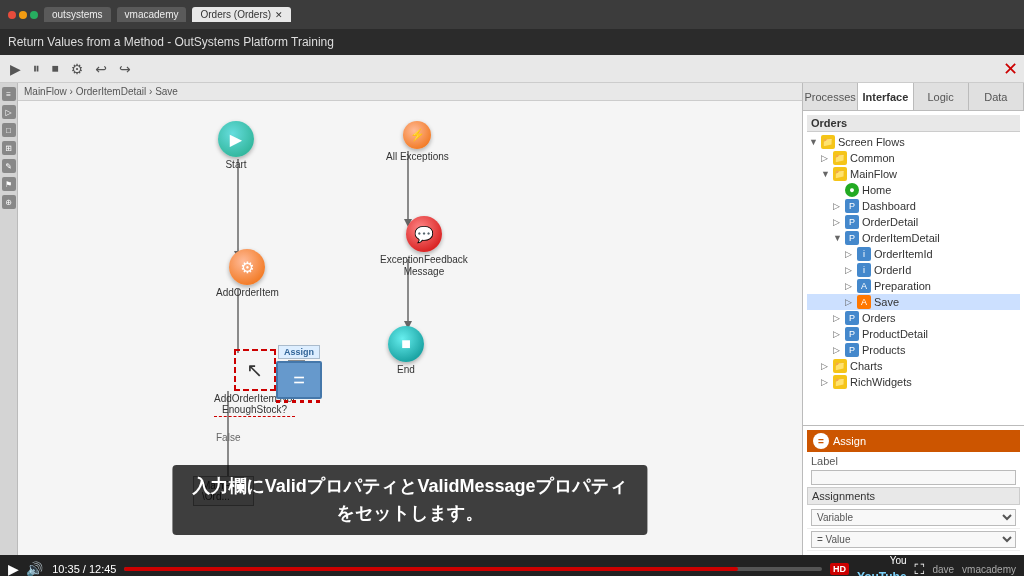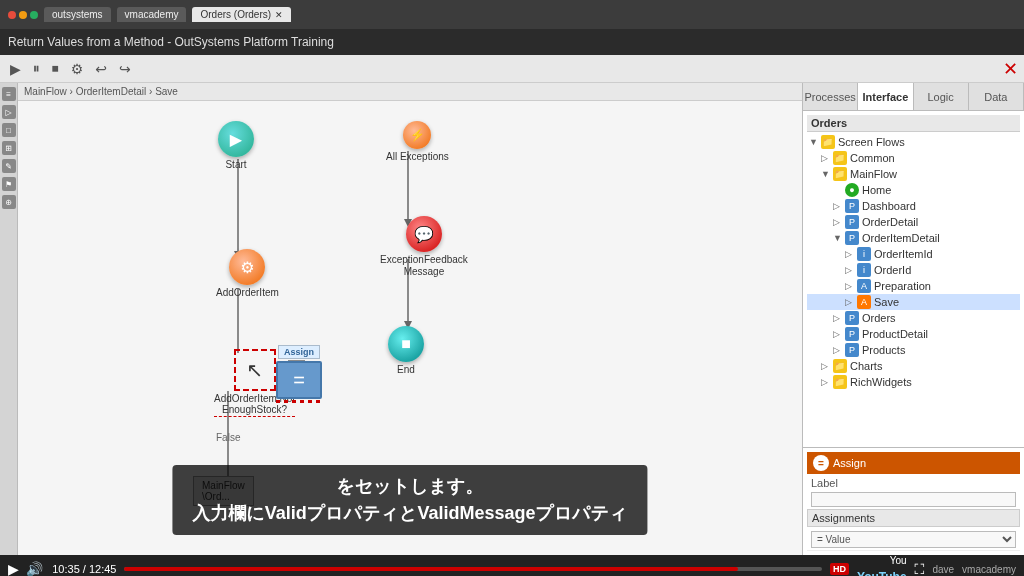--- a/index.html
+++ b/index.html
@@ -464,22 +464,22 @@
         <div style="background:#ddeeff; border: 1px solid #aabbcc; font-size:9px; font-weight:bold; color:#336699; padding:1px 5px; margin-bottom:2px;">Assign</div>
         <div style="background:#6699cc; border:2px solid #4477aa; width:46px; height:38px; display:flex; align-items:center; justify-content:center; font-size:20px; color:white; border-radius:2px;">=</div>
         <div style="width:46px; height:3px; background: repeating-linear-gradient(90deg, #cc0000 0, #cc0000 4px, transparent 4px, transparent 8px); margin-top:1px;"></div>
       </div>
 
       <div style="position:absolute; left:175px; top:375px; background:#ddd; border:1px solid #999; padding:3px 8px; font-size:10px;">
         <div>MainFlow<br>\Ord...</div>
       </div>
 
       <div class="subtitle-overlay">
+        <div>入力欄にValidプロパティとValidMessageプロパティ</div>
         <div>をセットします。</div>
-        <div>入力欄にValidプロパティとValidMessageプロパティ</div>
       </div>
 
     </div>
   </div>
 
   <div class="right-panel">
 
     <div class="props-tabs">
       <div class="props-tab">
         <span>Processes</span>
@@ -583,20 +583,25 @@
     <div class="props-section">
       <div class="props-header">
         <span style="background:#fff; color:#cc5500; border-radius:50%; width:16px; height:16px; display:inline-flex; align-items:center; justify-content:center; font-weight:bold; font-size:10px;">=</span>
         <span>Assign</span>
       </div>
       <div class="props-label">Label</div>
       <div style="padding:2px 4px;">
         <input type="text" class="props-select" style="width: 100%;">
       </div>
       <div class="props-section-title">Assignments</div>
+      <div class="props-row">
+        <select class="props-select">
+          <option>Variable</option>
+        </select>
+      </div>
       <div class="props-row">
         <select class="props-select">
           <option>= Value</option>
         </select>
       </div>
     </div>
 
   </div>
 </div>
 

